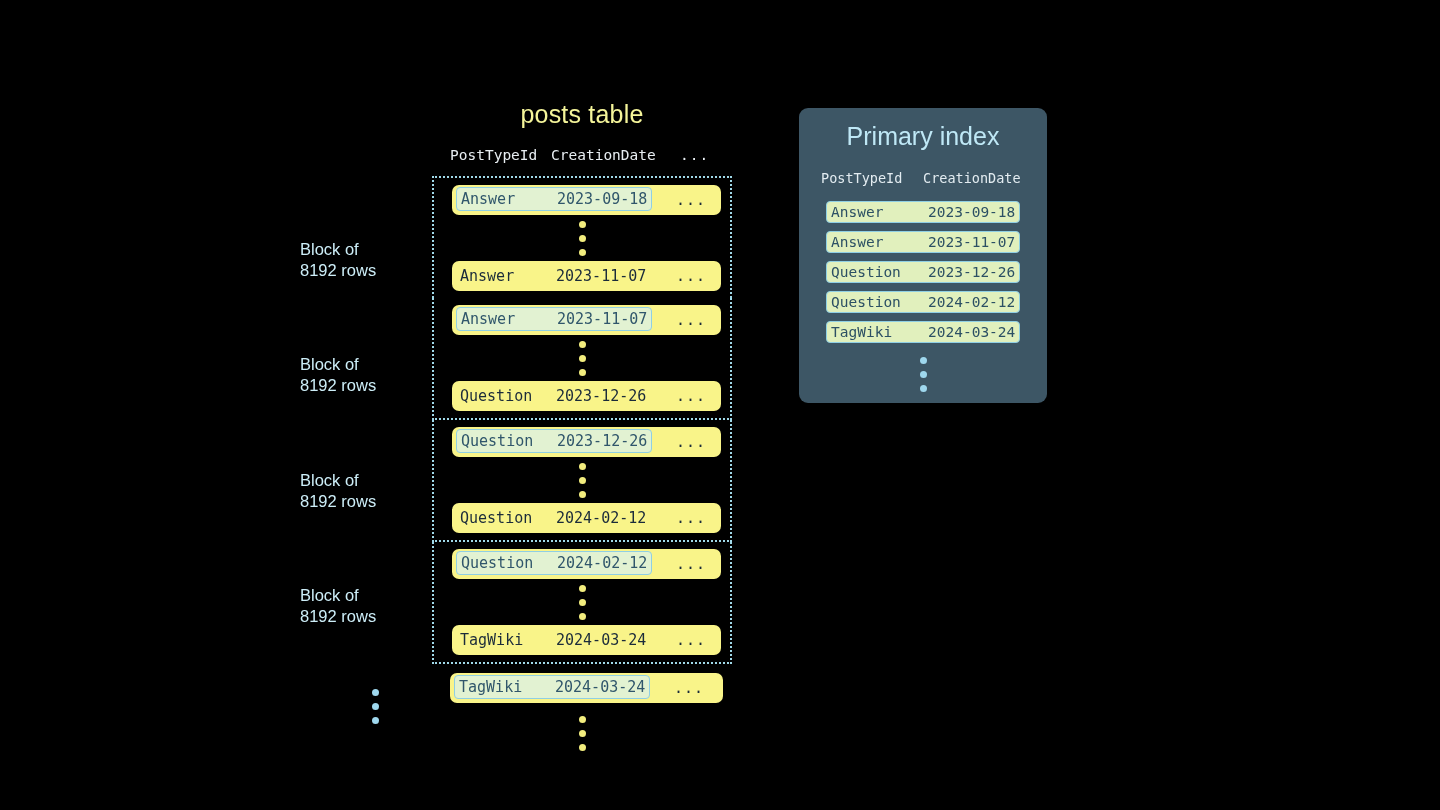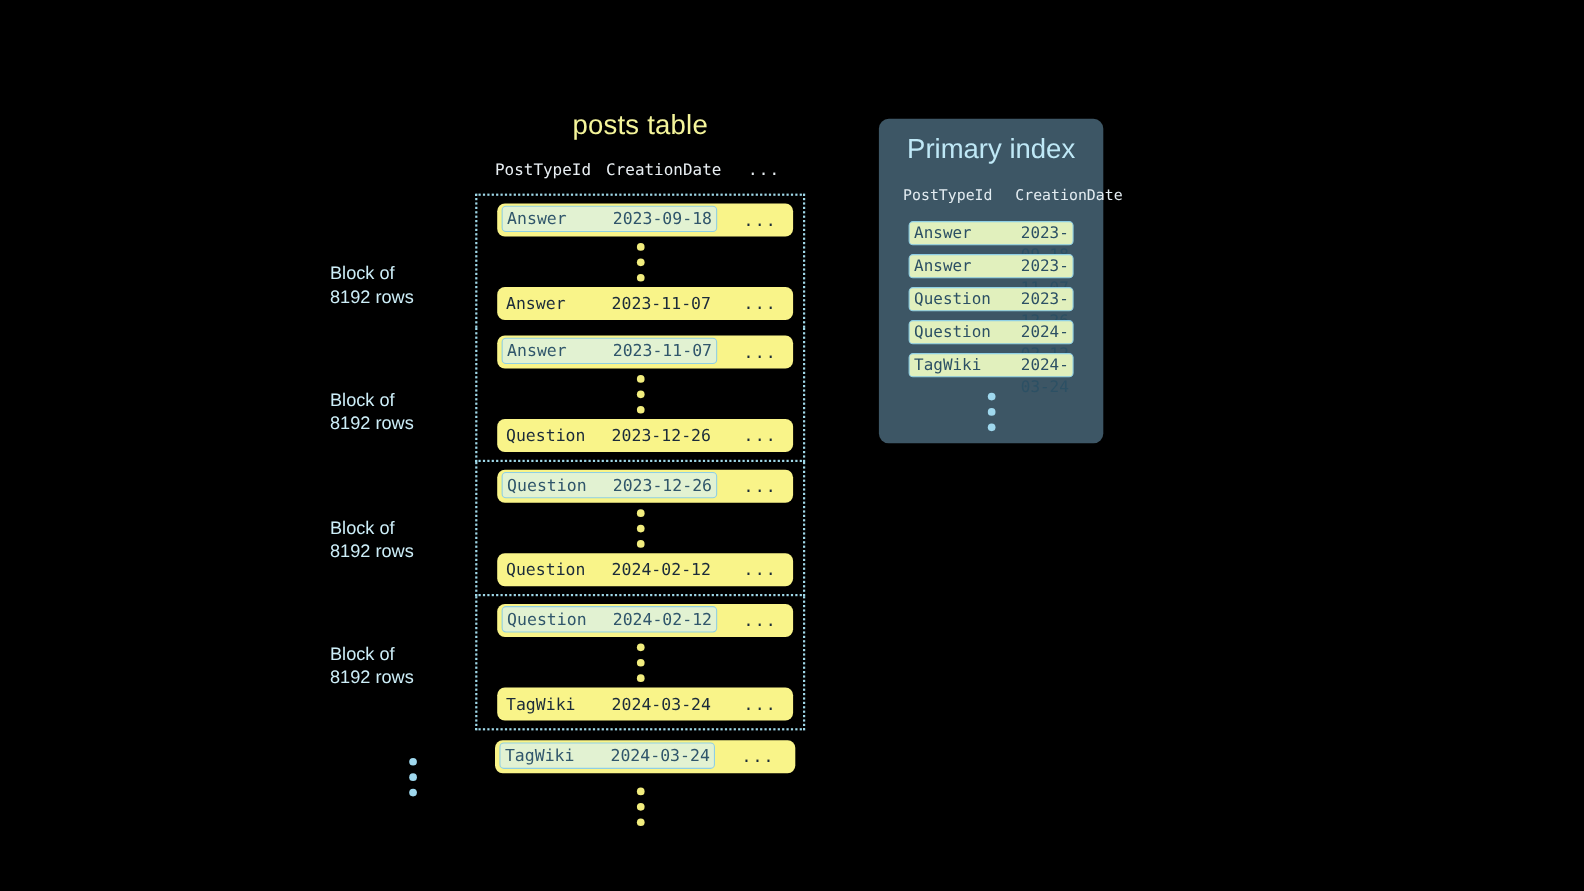--- a/index.html
+++ b/index.html
@@ -139,21 +139,21 @@
     left: 360px;
     top: 683px;
     width: 30px;
   }
 
   
   #primary-index {
     position: absolute;
     left: 799px;
     top: 108px;
-    width: 204px;
+    width: 248px;
     height: 295px;
     background: #3d5665;
     border-radius: 9px;
     box-sizing: border-box;
     padding-top: 16px;
   }
   #pi-title {
     text-align: center;
     color: #bfe8f6;
     font-size: 25px;

